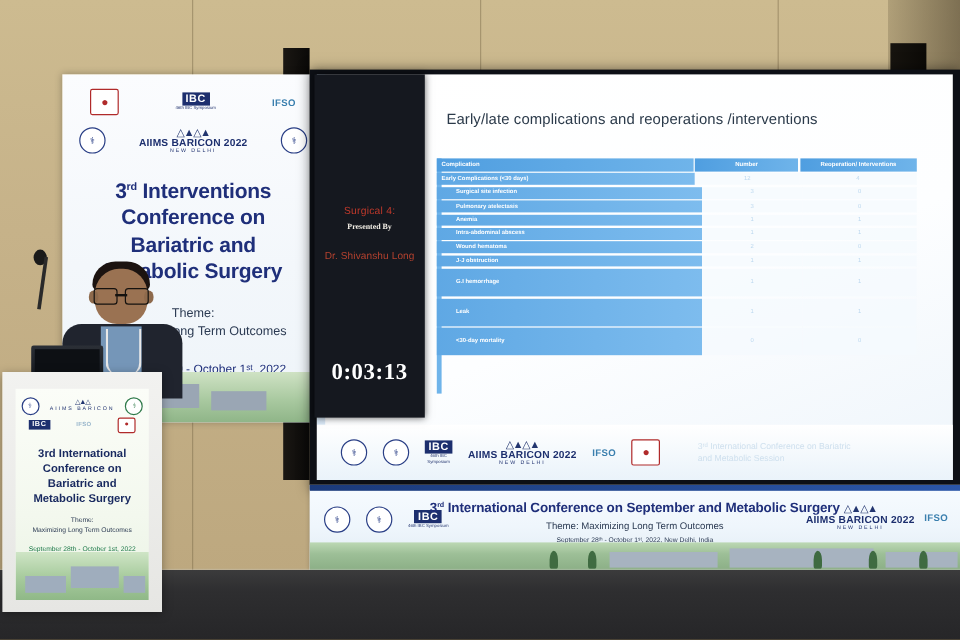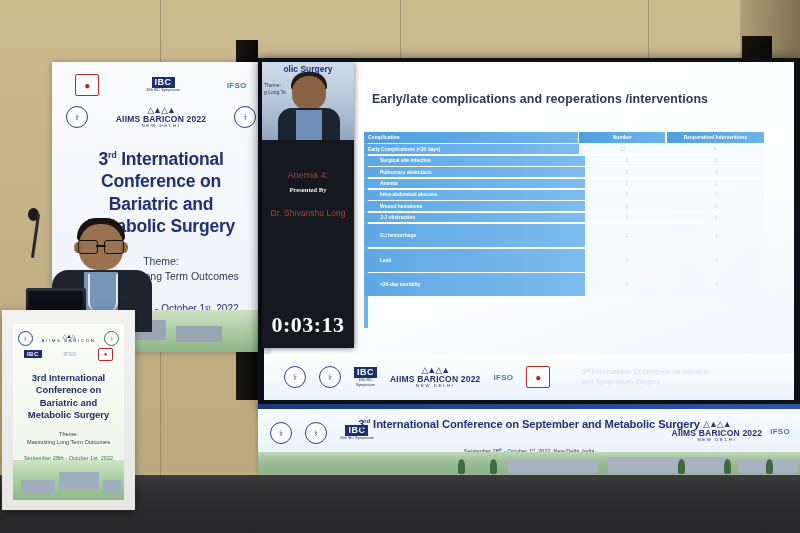--- a/index.html
+++ b/index.html
@@ -58,21 +58,21 @@
 
   
   .screen-frame{position:absolute;left:258px;top:58px;width:542px;height:350px;
      background:#0d1016;box-shadow:0 0 10px rgba(0,0,0,.5);}
   .slide{position:absolute;left:6px;top:4px;width:530px;height:338px;
      background:linear-gradient(160deg,#ffffff 0%,#fdfeff 55%,#eef5fb 100%);
      overflow:hidden;}
   .slide-accentL{position:absolute;left:0;top:0;width:7px;height:292px;
      background:linear-gradient(180deg,#9dc3e6,#d9e8f6);}
   .slide-title{position:absolute;left:108px;top:30px;width:380px;
-     color:#2b3a4a;font-size:12.4px;font-weight:700;letter-spacing:.1px;}
+     color:#2b3a4a;font-size:12.4px;font-weight:400;letter-spacing:.1px;}
 
   .ice{position:absolute;right:14px;top:10px;width:52px;height:52px;
      border-radius:50%;border:2px solid #2746a8;background:#fff;
      display:flex;align-items:center;justify-content:center;flex-direction:column;
      box-shadow:0 0 3px rgba(39,70,168,.5);}
   .ice::before{content:"";position:absolute;left:4px;top:4px;right:4px;bottom:4px;
      border:1px solid #4a66bd;border-radius:50%;}
   .ice-t{font-size:13px;font-weight:bold;color:#1f3c96;letter-spacing:1px;
      font-family:"Liberation Serif",serif;}
   .ice-s{font-size:2.8px;color:#4a66bd;letter-spacing:.3px;margin-top:1px;}
@@ -118,22 +118,22 @@
   .ov-body{position:absolute;left:16px;top:46px;width:62px;height:34px;
      border-radius:14px 14px 0 0;background:#1d2430;}
   .ov-shirt{position:absolute;left:34px;top:48px;width:26px;height:32px;
      background:#6d8fb5;}
   .ov-s4{position:absolute;left:0;top:108px;width:100%;text-align:center;
      color:#c0392b;font-size:8.6px;letter-spacing:.2px;}
   .ov-pres{position:absolute;left:0;top:124px;width:100%;text-align:center;
      color:#f3efe6;font-size:6.6px;font-weight:bold;font-family:"Liberation Serif",serif;}
   .ov-name{position:absolute;left:0;top:146px;width:100%;text-align:center;
      color:#b5422f;font-size:8.4px;letter-spacing:.1px;}
-  .ov-timer{position:absolute;left:0;bottom:10px;width:100%;text-align:center;
-     color:#fff;font-size:22px;font-weight:bold;font-family:"Liberation Serif",serif;
+  .ov-timer{position:absolute;left:0;bottom:26px;width:100%;text-align:center;
+     color:#fff;font-size:19px;font-weight:bold;font-family:"Liberation Serif",serif;
      letter-spacing:.5px;}
 
   
   .botban{position:absolute;left:258px;top:404px;width:542px;height:72px;
      background:linear-gradient(180deg,#f7fbff 0%,#eff6fc 48%,#dfeaf2 100%);
      overflow:hidden;box-shadow:0 0 4px rgba(0,0,0,.3);}
   .bb-top{position:absolute;left:0;top:0;width:100%;height:5px;
      background:linear-gradient(90deg,#1b3a7a,#2b56a8);}
   .bb-logos{position:absolute;left:12px;top:18px;display:flex;gap:13px;align-items:center;}
   .bb-title{position:absolute;left:0;top:14px;width:100%;text-align:center;
@@ -238,21 +238,21 @@
       <div class="logo-circle">⚕</div>
       <div class="logo-aiims">
         <span class="aiims-sky">△▲△▲</span>
         <span class="aiims-t">AIIMS BARICON 2022</span>
         <span class="aiims-s">NEW DELHI</span>
       </div>
       <div class="logo-circle">⚕</div>
     </div>
 
     <div class="bd-title">
-      <span>3</span><sup>rd</sup><span> International</span><br>
+      <span>3</span><sup>rd</sup><span> Interventions</span><br>
       <span>Conference on</span><br>
       <span>Bariatric and</span><br>
       <span>Metabolic Surgery</span>
     </div>
     <div class="bd-theme">
       <span>Theme:</span><br>
       <span>Maximizing Long Term Outcomes</span>
     </div>
     <div class="bd-date">
       <span>September 28ᵗʰ - October 1ˢᵗ, 2022</span><br>
@@ -341,57 +341,47 @@
         </div>
         <div class="logo-aiims">
           <span class="aiims-sky">△▲△▲</span>
           <span class="aiims-t">AIIMS BARICON 2022</span>
           <span class="aiims-s">NEW DELHI</span>
         </div>
         <div class="logo-ifso">IFSO</div>
         <div class="logo-ossi">●</div>
         <div class="sf-txt">
           <span>3ʳᵈ International Conference on Bariatric</span><br>
-          <span>and Symposium Surgery</span>
+          <span>and Metabolic Session</span>
         </div>
       </div>
     </div>
 
     <div class="overlay" style="left:4px;top:4px">
-      <div class="ov-cam">
-        <div class="ov-cam-t">olic Surgery</div>
-        <div class="ov-cam-th">
-          <span>Theme:</span><br>
-          <span>g Long Te</span>
-        </div>
-        <div class="ov-hair"></div>
-        <div class="ov-head"></div>
-        <div class="ov-body"></div>
-        <div class="ov-shirt"></div>
-      </div>
-      <div class="ov-s4">Anemia 4:</div>
+      <div class="ov-s4">Surgical 4:</div>
       <div class="ov-pres">Presented By</div>
       <div class="ov-name">Dr. Shivanshu Long</div>
       <div class="ov-timer">0:03:13</div>
     </div>
   </div>
 
   <div class="botban">
     <div class="bb-top"></div>
     <div class="bb-logos">
       <div class="logo-circle">⚕</div>
       <div class="logo-circle">⚕</div>
       <div class="logo-ibc">
         <span class="ibc-box">IBC</span>
         <span class="ibc-sub">46th IBC Symposium</span>
       </div>
     </div>
     <div class="bb-title">
       <span>3</span><sup>rd</sup><span> International Conference on  September and Metabolic Surgery</span>
     </div>
+    <div class="bb-theme">Theme: Maximizing Long Term Outcomes</div>
     <div class="bb-date">September 28ᵗʰ - October 1ˢᵗ, 2022, New Delhi, India</div>
     <div class="bb-right">
       <div class="logo-aiims">
         <span class="aiims-sky">△▲△▲</span>
         <span class="aiims-t">AIIMS BARICON 2022</span>
         <span class="aiims-s">NEW DELHI</span>
       </div>
       <div class="logo-ifso">IFSO</div>
     </div>
     <div class="bb-photo">

